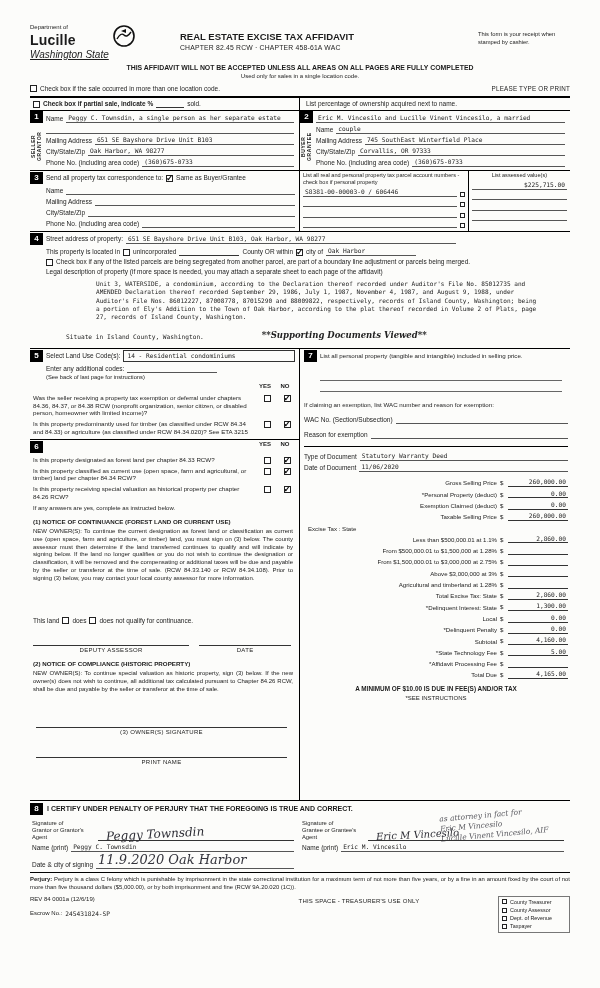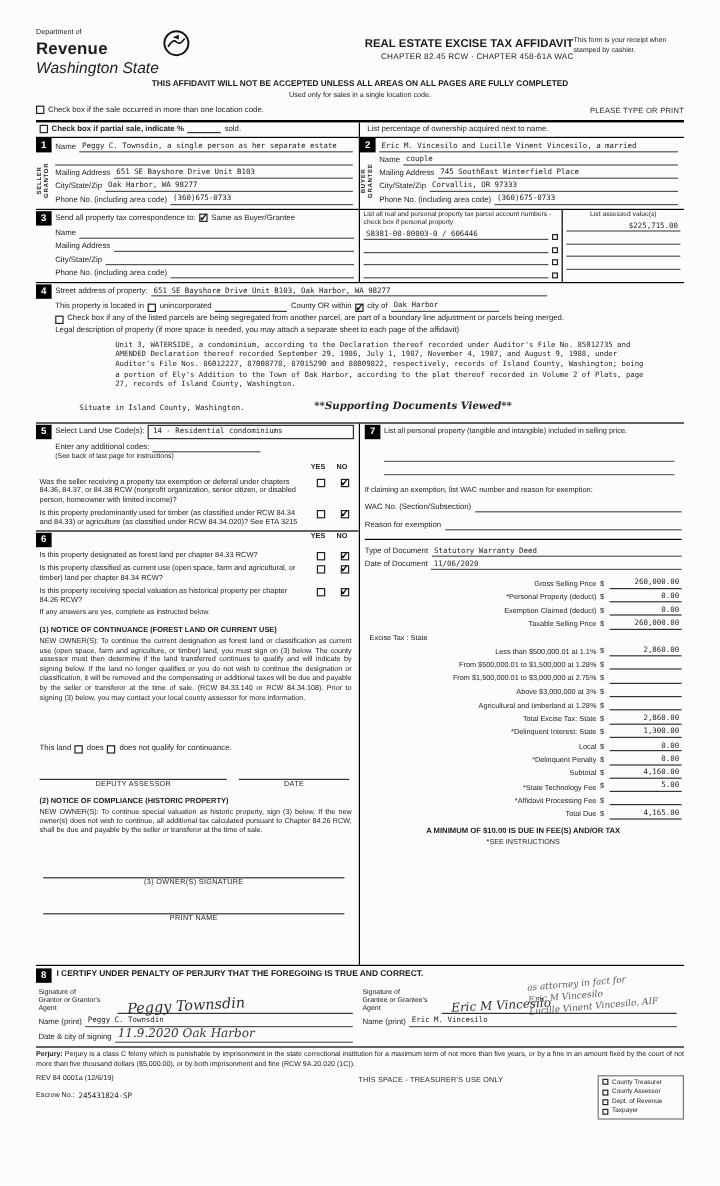--- a/index.html
+++ b/index.html
@@ -12,22 +12,22 @@
 .cb.on::after{content:"✓";position:absolute;left:-1px;top:-3px;font-size:9px;font-weight:bold;color:#111;}
 .numbox{width:13px;height:12px;background:#000;color:#fff;font-weight:bold;font-size:8px;display:flex;align-items:center;justify-content:center;flex:none;}
 .uv{flex:1;border-bottom:1px solid #555;padding:0 2px;min-height:8px;}
 .lbl{white-space:nowrap;}
 .frow{display:flex;align-items:flex-end;gap:3px;min-height:11px;}
 
 .hdr{display:flex;align-items:flex-start;}
 .logo{width:150px;display:flex;gap:3px;}
 .logo-txt .l1{font-size:6px;}
 .logo-txt .l2{font-size:14px;font-weight:bold;letter-spacing:.2px;}
-.logo-txt .l3{font-size:13px;font-style:italic;}
-.hdr-center{flex:1;text-align:right;padding-top:7px;}
+.logo-txt .l3{font-size:10px;font-style:italic;text-decoration:underline;}
+.hdr-center{flex:1;text-align:left;padding-top:7px;}
 .h-title{font-size:9.5px;font-weight:bold;}
 .h-sub{font-size:6.8px;margin-top:1px;letter-spacing:.2px;}
 .hdr-right{width:92px;font-size:5.8px;padding-top:7px;line-height:1.3;}
 .h-warn{text-align:center;font-weight:bold;font-size:6.9px;margin-top:2px;}
 .h-used{text-align:center;font-size:6px;margin-top:1px;}
 .locrow{display:flex;justify-content:space-between;align-items:flex-end;margin-top:4px;}
 .locleft{display:flex;gap:3px;width:190px;line-height:1.3;}
 .type-print{font-size:6.3px;letter-spacing:.2px;}
 
 .form{border-top:2px solid #000;margin-top:3px;}
@@ -110,42 +110,42 @@
 .sec8-head{display:flex;align-items:center;gap:4px;padding:2px 0;}
 .certify{font-weight:bold;font-size:7px;}
 .sec8-cols{display:flex;position:relative;}
 .s8col{width:50%;padding:2px 6px 0 2px;position:relative;}
 .sigrow{display:flex;align-items:flex-end;height:22px;}
 .siglabel{width:66px;font-size:5.8px;line-height:1.2;}
 .siglabel span{display:block;}
 .sigline{flex:1;border-bottom:1px solid #333;position:relative;height:100%;}
 .script{position:absolute;bottom:-2px;left:8px;font-family:"DejaVu Serif",serif;font-style:italic;font-size:12px;color:#2e2e36;transform:rotate(-3deg);white-space:nowrap;}
 .script.sm{font-size:10px;}
-.handval{font-family:"DejaVu Serif",serif;font-style:italic;font-size:10px;color:#34343c;}
+.handval{font-family:"DejaVu Serif",serif;font-style:italic;font-size:13px;color:#34343c;}
 .attnote{position:absolute;top:-8px;right:2px;width:128px;transform:rotate(-5deg);font-family:"DejaVu Serif",serif;font-style:italic;font-size:7.5px;color:#5a5a60;line-height:1.35;}
 
 .perjury{margin-top:3px;font-size:5.9px;line-height:1.3;text-align:justify;}
 .fbottom{display:flex;margin-top:4px;gap:8px;align-items:flex-start;}
 .f-left{width:190px;}
 .f-rev{font-size:6px;}
 .f-escrow{font-size:6px;margin-top:7px;display:flex;gap:3px;align-items:flex-end;}
 .f-center{flex:1;text-align:center;font-size:6px;padding-top:2px;letter-spacing:.2px;}
 .f-routing{width:72px;border:1px solid #777;padding:2px 3px;display:flex;flex-direction:column;gap:1.5px;}
 .rrow{display:flex;align-items:center;gap:3px;font-size:5.4px;}
 </style>
 </head>
 <body>
 
 <div class="page">
 
   <div class="hdr">
     <div class="logo">
       <div class="logo-txt">
         <div class="l1">Department of</div>
-        <div class="l2">Revenue</div>
+        <div class="l2">Lucille</div>
         <div class="l3">Washington State</div>
       </div>
       <span>
         <svg width="24" height="24" viewBox="0 0 24 24">
           <circle cx="12" cy="12" r="10" fill="none" stroke="#111" stroke-width="1.6"></circle>
           <path d="M5 15 Q9 8 12 11 T19 8" fill="none" stroke="#111" stroke-width="1.4"></path>
           <path d="M9 7 L14 5 L14 9 Z" fill="#111"></path>
         </svg>
       </span>
     </div>

